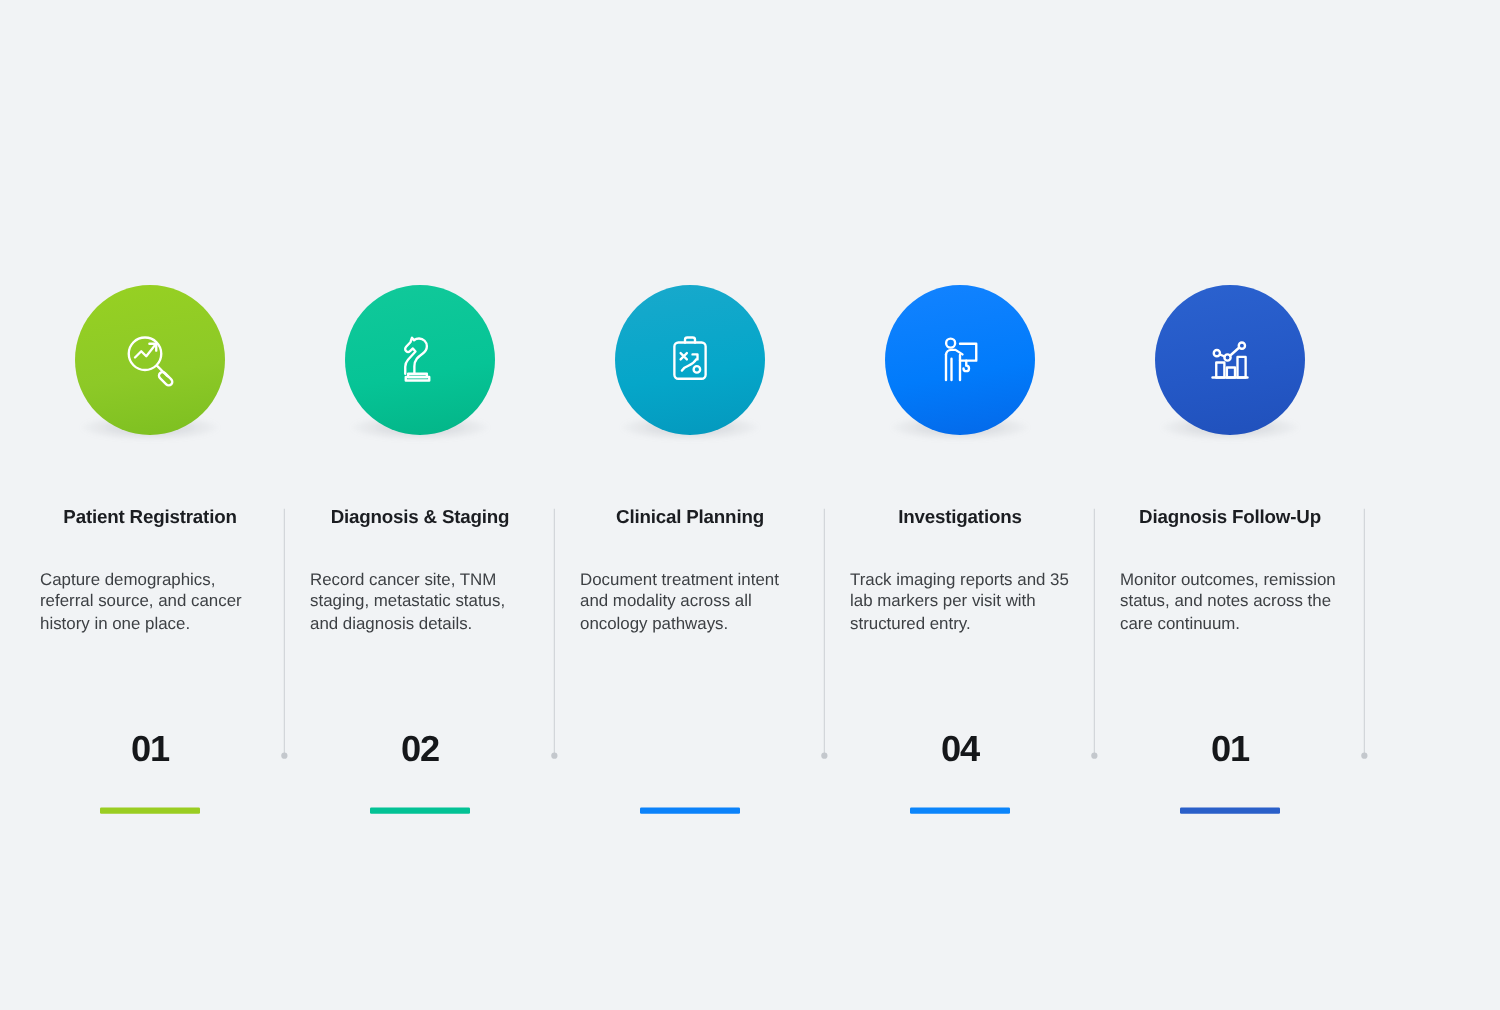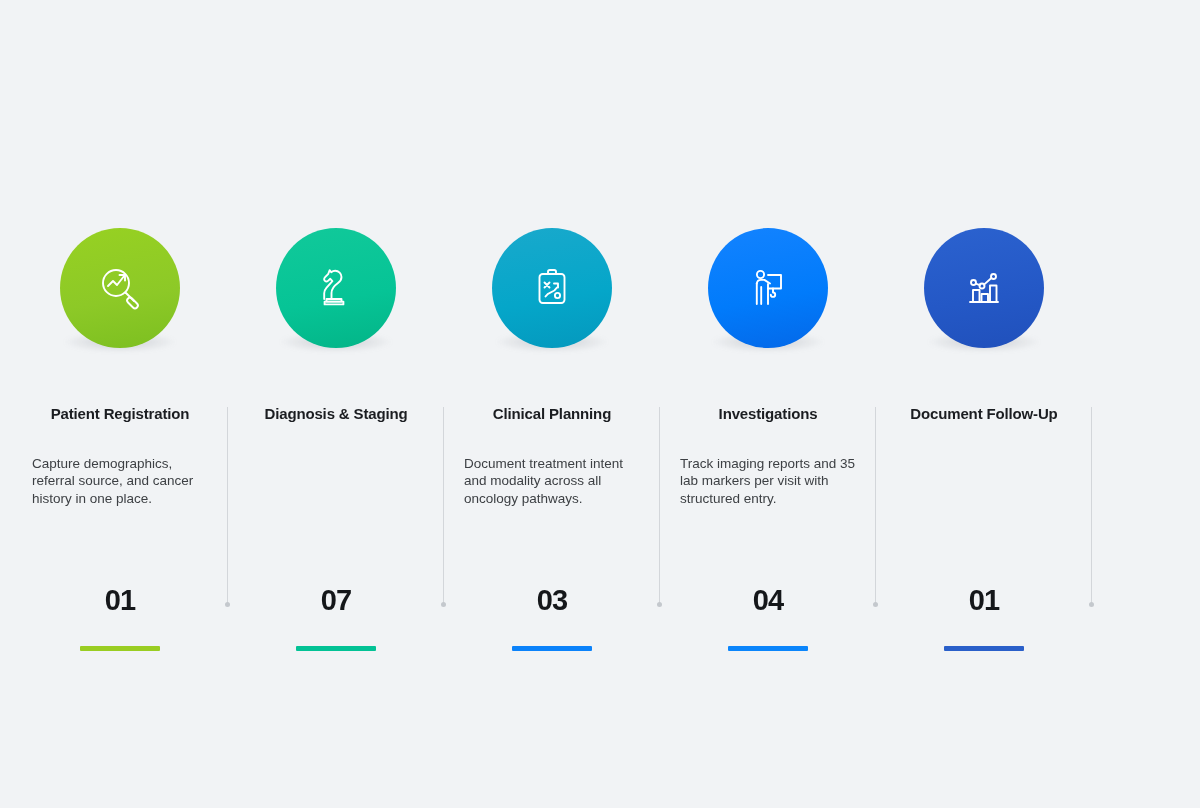--- a/index.html
+++ b/index.html
@@ -163,21 +163,22 @@
             <svg viewBox="0 0 52 52" fill="none" stroke="#ffffff" stroke-width="1.9" stroke-linecap="round" stroke-linejoin="round">
               <path d="M21.5 37 V31 c0-5 3-7.5 6.5-10 c2.5-1.8 3.5-3.5 3.5-6 c0-3.5-2.8-6.2-6.3-6.2 c-1.6 0-2.9.5-4 1.4 l-1.6-2 l-1.3 3.6 l-3.4 3.6 c-1 1.1-1 2.6 0 3.5 c.9.8 2.2.8 3.1 0 l2.3-2.1 l2.1 2.4 l-6 6.6 c-1.4 1.6-2.2 3.4-2.2 5.5 V37"></path>
               <path d="M16.5 37 h15 v2.6 h-15 z"></path>
               <path d="M14.6 39.6 h18.8 v2.8 h-18.8 z"></path>
             </svg>
           </span>
         </div>
       </div>
       <div class="divider"></div>
       <div class="title">Diagnosis &amp; Staging</div>
-      <div class="num">07</div>
+      <div class="desc">Record cancer site, TNM staging, metastatic status, and diagnosis details.</div>
+      <div class="num">02</div>
       <div class="bar" style="background:#03c295"></div>
     </div>
 
     <div class="col">
       <div class="circle-wrap">
         <div class="circle-shadow"></div>
         <div class="circle c3">
           <span>
             <svg viewBox="0 0 52 52" fill="none" stroke="#ffffff" stroke-width="1.9" stroke-linecap="round" stroke-linejoin="round">
               <rect x="13.5" y="12" width="25" height="29" rx="3.2"></rect>
@@ -186,21 +187,20 @@
               <circle cx="31.5" cy="33.5" r="2.6"></circle>
               <path d="M19.5 34.5 c4-6 7-2 11.5-9"></path>
               <path d="M28 21.5 h4 v4"></path>
             </svg>
           </span>
         </div>
       </div>
       <div class="divider"></div>
       <div class="title">Clinical Planning</div>
       <div class="desc">Document treatment intent and modality across all oncology pathways.</div>
-      <div class="num">03</div>
       <div class="bar" style="background:#0b82fa"></div>
     </div>
 
     <div class="col">
       <div class="circle-wrap">
         <div class="circle-shadow"></div>
         <div class="circle c4">
           <span>
             <svg viewBox="0 0 52 52" fill="none" stroke="#ffffff" stroke-width="1.9" stroke-linecap="round" stroke-linejoin="round">
               <circle cx="18.5" cy="12.5" r="3.6"></circle>
@@ -233,20 +233,21 @@
               <rect x="32" y="23.5" width="6.5" height="16.5"></rect>
               <circle cx="15.5" cy="20.5" r="2.5"></circle>
               <circle cx="24" cy="24" r="2.5"></circle>
               <circle cx="35.5" cy="14.5" r="2.5"></circle>
               <path d="M17.8 21.6 L21.8 23.2 M26 22.6 L33.4 16"></path>
             </svg>
           </span>
         </div>
       </div>
       <div class="divider"></div>
-      <div class="title">Document Follow-Up</div>
+      <div class="title">Diagnosis Follow-Up</div>
+      <div class="desc">Monitor outcomes, remission status, and notes across the care continuum.</div>
       <div class="num">01</div>
       <div class="bar" style="background:#2a5fc9"></div>
     </div>
 
 
   </div>
 </div>
 
 </body></html>

